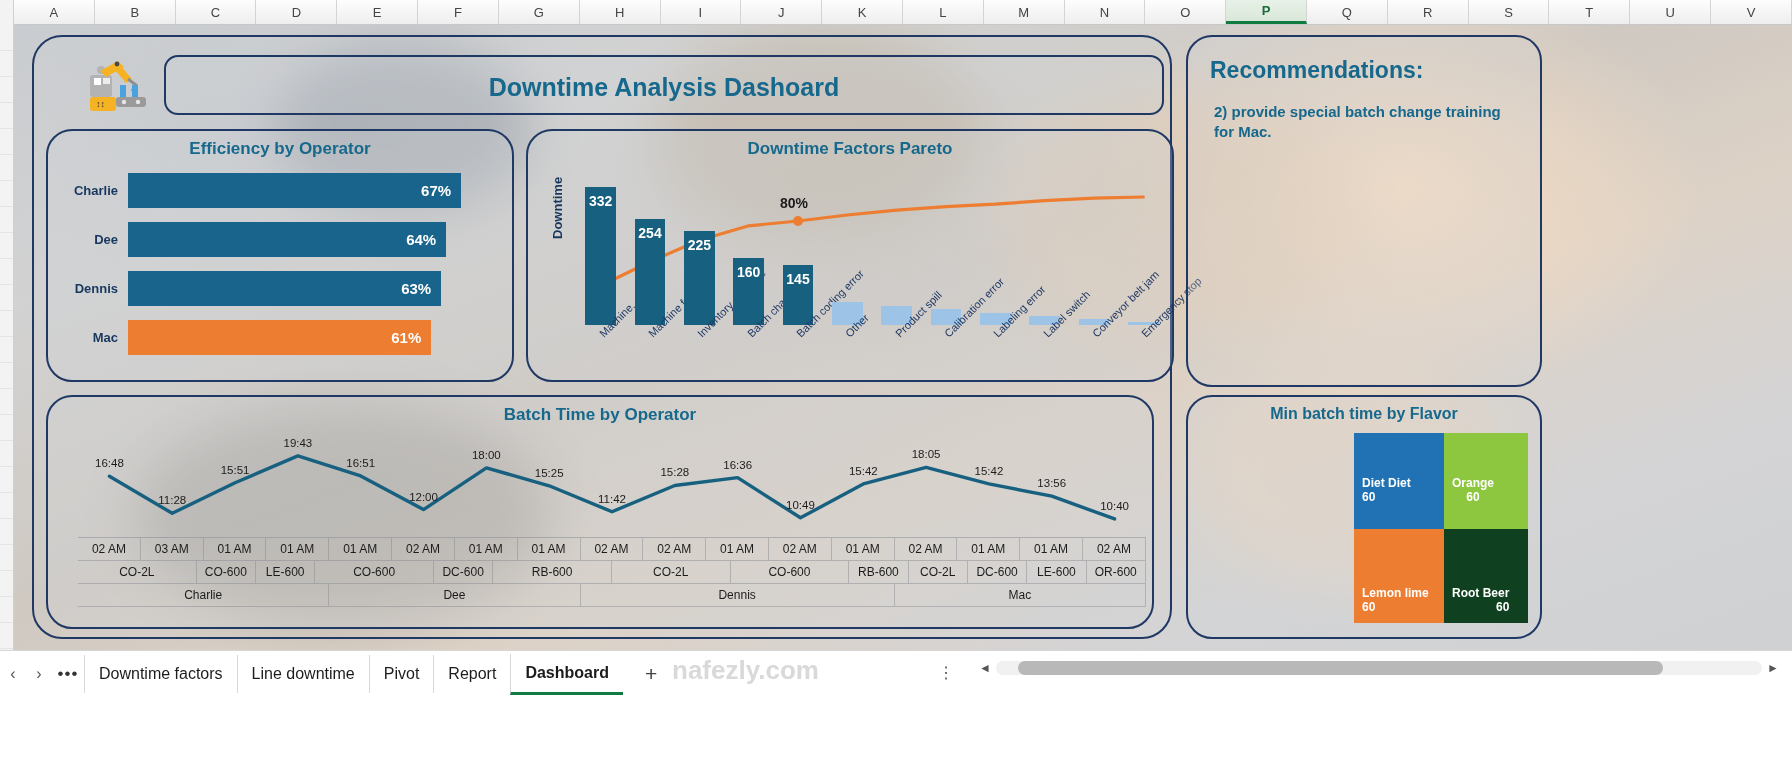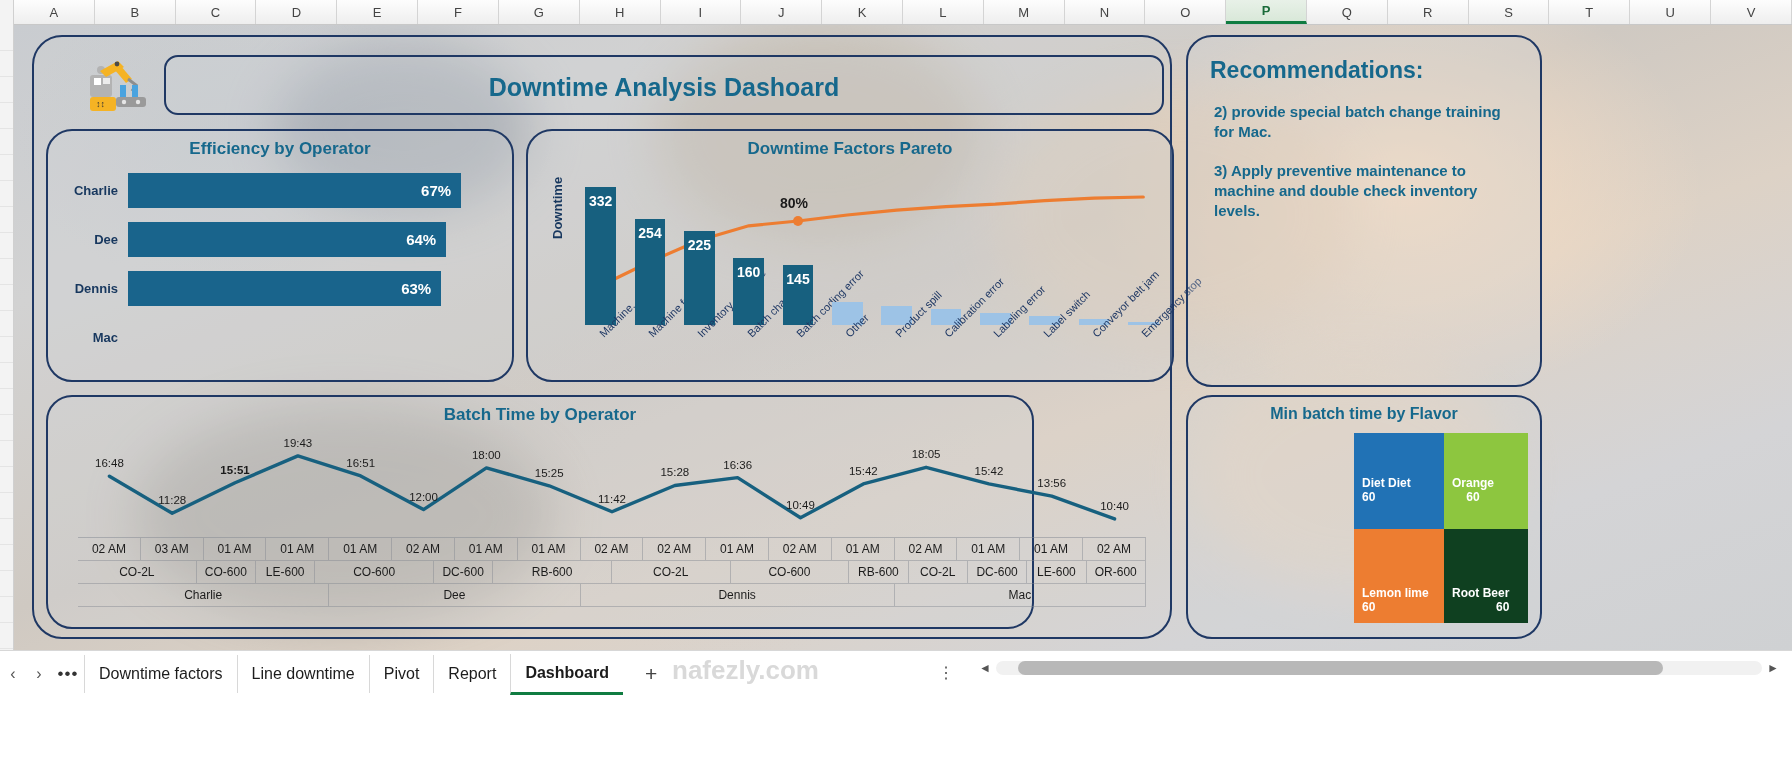--- a/index.html
+++ b/index.html
@@ -114,21 +114,21 @@
     font-size: 13px; font-weight: bold; color: #17375e;
     transform: rotate(-90deg); transform-origin: left top;
     white-space: nowrap;
   }
   #pct80 {
     position: absolute; left: 245px; top: 38px;
     font-size: 14px; font-weight: bold; color: #1a1a1a;
   }
 
   
-  #batch-panel { left: 32px; top: 370px; width: 988px; height: 234px; }
+  #batch-panel { left: 32px; top: 370px; width: 1108px; height: 234px; }
   #batch-title { font-size: 17px; margin-top: 8px; }
   #batch-chart { position: absolute; left: 30px; top: 42px; width: 1068px; height: 92px; }
   .ptlabel {
     position: absolute; font-size: 11.5px; color: #1c1c1c; white-space: nowrap;
     transform: translateX(-50%);
   }
   
   #batch-table {
     position: absolute; left: 30px; top: 140px; width: 1068px; height: 76px;
     border-top: 1px solid rgba(130,135,145,.5);
@@ -308,20 +308,23 @@
           </div>
         </div>
         <div class="bar-row" style="left: 8px; top: 140px; width: 452px;">
           <div class="bar-name">Dennis</div>
           <div class="bar-track">
             <div class="bar-fill" style="width: 313.2px; background: rgb(25, 100, 140);">63%</div>
           </div>
         </div>
         <div class="bar-row" style="left: 8px; top: 189px; width: 452px;">
           <div class="bar-name">Mac</div>
+          <div class="bar-track">
+            <div class="bar-fill" style="width: 303.257px; background: rgb(237, 125, 49);">61%</div>
+          </div>
         </div>
       </div>
   </div>
 
   <div class="panel" id="pareto-panel">
     <div class="panel-title" id="pareto-title">Downtime Factors Pareto</div>
     <div id="ylab-downtime">Downtime</div>
     <div id="pct80" style="left: 252px; top: 64px;">80%</div>
     <div id="pareto-plot">
       <svg id="pareto-line" width="592" height="150" style="position:absolute;left:0;top:0;pointer-events:none;">
@@ -366,21 +369,21 @@
   </div>
 
   <div class="panel" id="batch-panel">
     <div class="panel-title" id="batch-title">Batch Time by Operator</div>
     <div id="batch-chart">
       <svg id="batch-svg" width="1068" height="92" style="position:absolute;left:0;top:0;">
           <path d="M 31.4 37.2 L 94.2 74.3 L 157.1 43.8 L 219.9 16.9 L 282.7 36.9 L 345.5 70.6 L 408.4 28.9 L 471.2 46.8 L 534.0 72.7 L 596.8 46.5 L 659.6 38.6 L 722.5 78.8 L 785.3 44.9 L 848.1 28.3 L 910.9 44.9 L 973.8 57.2 L 1036.6 79.9" stroke="#17607f" stroke-width="3.4" fill="none" stroke-linejoin="round" stroke-linecap="round"></path>
         </svg>
     <div class="ptlabel" style="left: 31.4118px; top: 18.2174px;">16:48</div>
         <div class="ptlabel" style="left: 94.2353px; top: 55.2957px;">11:28</div>
-        <div class="ptlabel" style="left: 157.059px; top: 24.8261px; font-weight: bold;">15:51</div>
+        <div class="ptlabel" style="left: 157.059px; top: 24.8261px;">15:51</div>
         <div class="ptlabel" style="left: 219.882px; top: -2.09565px;">19:43</div>
         <div class="ptlabel" style="left: 282.706px; top: 17.8696px;">16:51</div>
         <div class="ptlabel" style="left: 345.529px; top: 51.6087px;">12:00</div>
         <div class="ptlabel" style="left: 408.353px; top: 9.86957px;">18:00</div>
         <div class="ptlabel" style="left: 471.176px; top: 27.8174px;">15:25</div>
         <div class="ptlabel" style="left: 534px; top: 53.6957px;">11:42</div>
         <div class="ptlabel" style="left: 596.824px; top: 27.4696px;">15:28</div>
         <div class="ptlabel" style="left: 659.647px; top: 19.6087px;">16:36</div>
         <div class="ptlabel" style="left: 722.471px; top: 59.8174px;">10:49</div>
         <div class="ptlabel" style="left: 785.294px; top: 25.8696px;">15:42</div>
@@ -429,21 +432,20 @@
           <div class="tcell" style="width: 251.294px;">Dee</div>
           <div class="tcell" style="width: 314.118px;">Dennis</div>
           <div class="tcell" style="width: 251.294px;">Mac</div>
         </div>
     </div>
   </div>
 
   <div class="panel" id="rec-panel">
     <div id="rec-title">Recommendations:</div>
     <div class="rec-item">2) provide special batch change training for Mac.</div>
-    <div class="rec-item">3) Apply preventive maintenance to machine and double check inventory levels.</div>
   </div>
 
   <div class="panel" id="tm-panel">
     <div class="panel-title" id="tm-title">Min batch time by Flavor</div>
     <div id="tm-grid">
         <div class="tm-cell" style="left: 150px; top: 0px; width: 90px; height: 96px; background: rgb(33, 114, 181);">
           <div style="position: absolute; left: 8px; top: 46%;">
             <div class="tm-name">Diet Diet</div>
             <div class="tm-val">60</div>
           </div>

